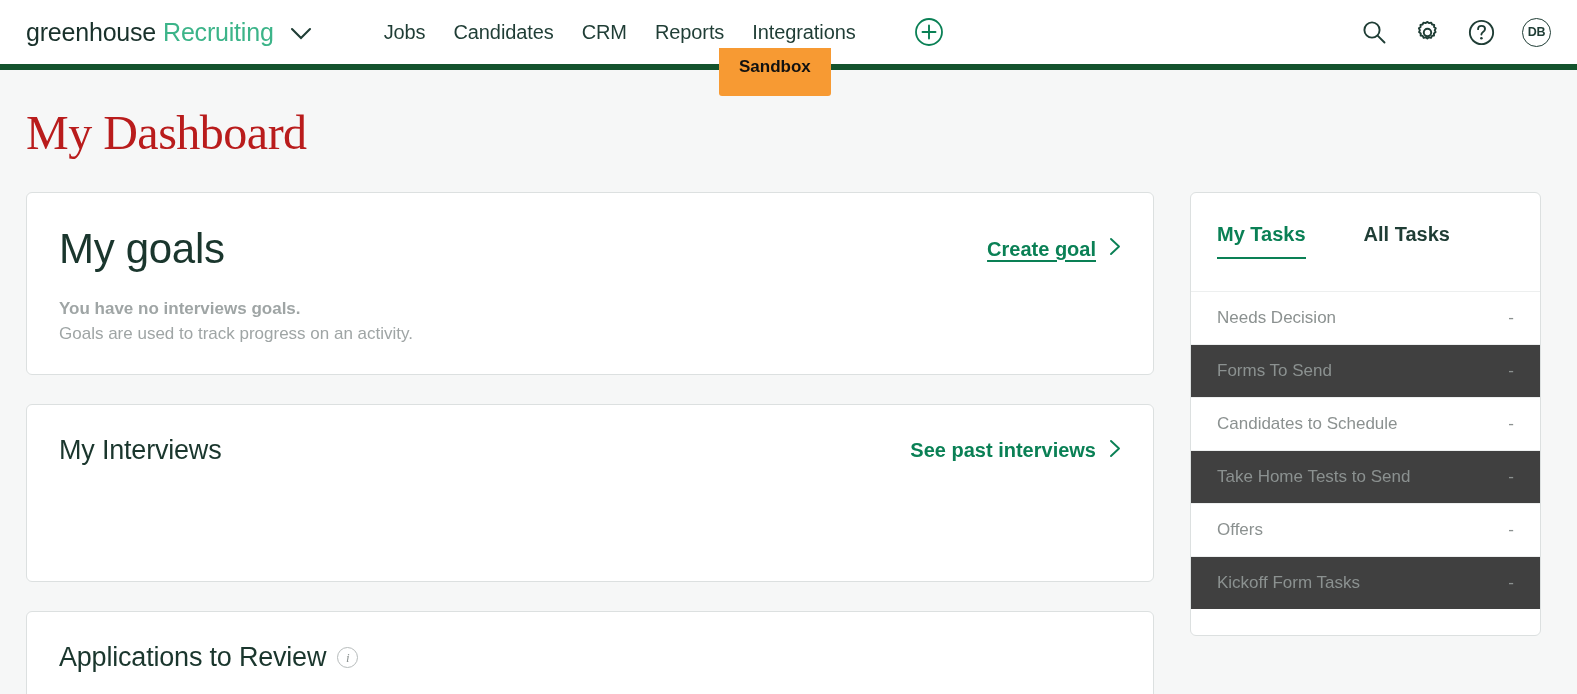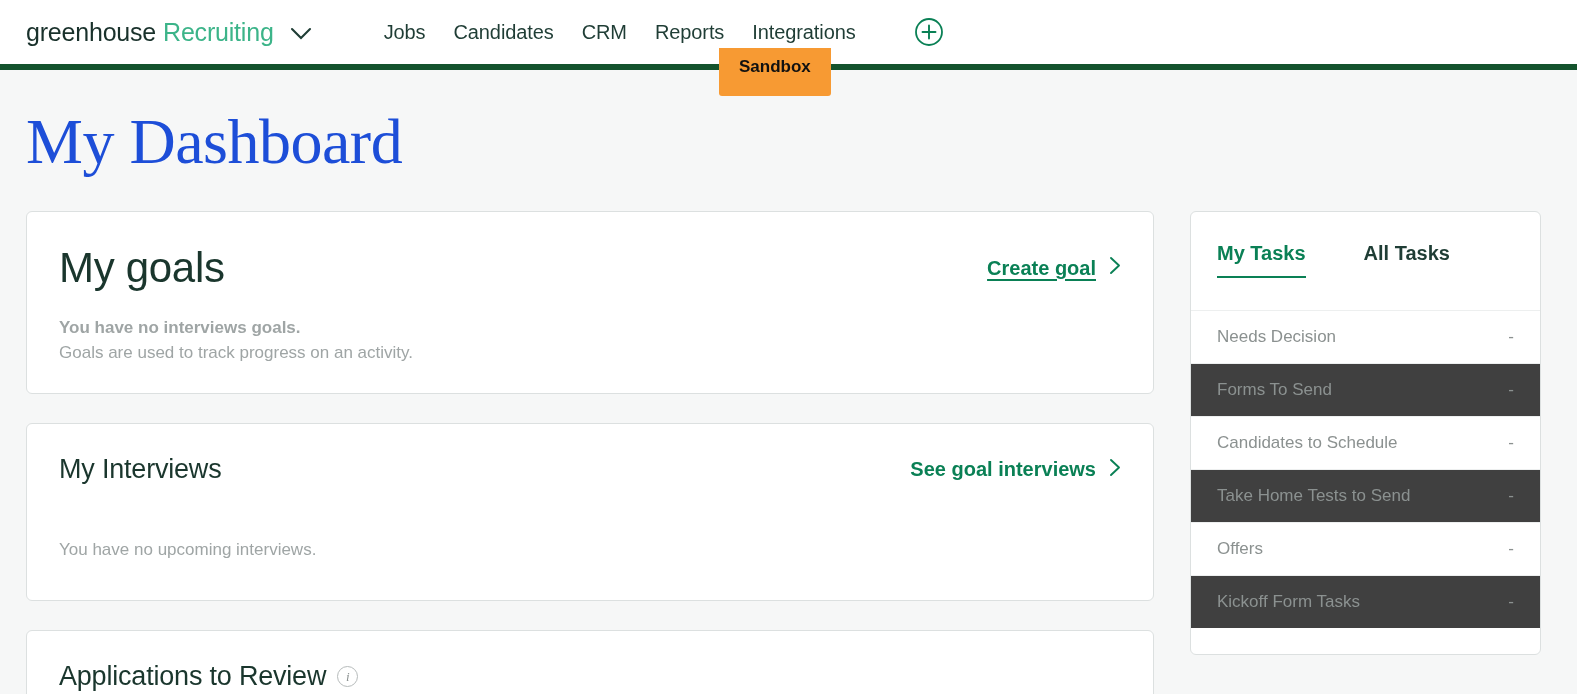--- a/index.html
+++ b/index.html
@@ -45,21 +45,21 @@
     background: #F79A33; color: #111111;
     font-size: 17px; font-weight: bold;
     padding: 9px 20px 19px 20px;
     border-radius: 0 0 3px 3px;
     z-index: 5; white-space: nowrap;
   }
   
   .page { padding: 0 26px; }
   .page-title {
     font-family: "Liberation Serif", serif;
-    font-size: 64px; color: #1d4ed8; font-weight: normal;
+    font-size: 48px; color: #b91c1c; font-weight: normal;
     letter-spacing: -0.5px;
     margin: 35px 0 32px 0;
   }
   .columns { display: flex; gap: 36px; align-items: flex-start; }
   .col-left { width: 1128px; flex: none; }
   .col-right { width: 351px; flex: none; }
   .card {
     background: #ffffff;
     border: 1px solid #DCE0E0;
     border-radius: 6px;
@@ -137,20 +137,42 @@
     <span class="nav-item">Reports</span>
     <span class="nav-item">Integrations</span>
     <span class="plus-btn">
       <svg width="30" height="30" viewBox="0 0 30 30">
         <circle cx="15" cy="15" r="13" fill="none" stroke="#0A8055" stroke-width="1.8"></circle>
         <path d="M15 8.5 V21.5 M8.5 15 H21.5" stroke="#0A8055" stroke-width="1.9" stroke-linecap="round"></path>
       </svg>
     </span>
   </div>
 
+  <div class="header-right">
+    <span class="icon-btn">
+      <svg width="26" height="26" viewBox="0 0 26 26">
+        <circle cx="11" cy="11" r="7.6" fill="none" stroke="#1F3D35" stroke-width="1.9"></circle>
+        <path d="M16.6 16.6 L23.5 23.5" stroke="#1F3D35" stroke-width="1.9" stroke-linecap="round"></path>
+      </svg>
+    </span>
+    <span class="icon-btn">
+      <svg width="27" height="27" viewBox="0 0 24 24">
+        <path fill="none" stroke="#1F3D35" stroke-width="1.7" stroke-linejoin="round" d="M12 2.6 l1.5 1.1 1.8-.5 .8 1.7 1.85 .35 -.1 1.9 1.5 1.15 -.9 1.65 .75 1.7 -1.5 1.15 .1 1.9 -1.85 .35 -.8 1.7 -1.8-.5 -1.5 1.1 -1.5-1.1 -1.8 .5 -.8-1.7 -1.85-.35 .1-1.9 -1.5-1.15 .75-1.7 -.9-1.65 1.5-1.15 -.1-1.9 1.85-.35 .8-1.7 1.8 .5 Z"></path>
+        <circle cx="12" cy="12" r="3.3" fill="none" stroke="#1F3D35" stroke-width="1.7"></circle>
+      </svg>
+    </span>
+    <span class="icon-btn">
+      <svg width="27" height="27" viewBox="0 0 26 26">
+        <circle cx="13" cy="13" r="11.2" fill="none" stroke="#1F3D35" stroke-width="1.8"></circle>
+        <path d="M9.7 9.8 c0-2 1.6-3.2 3.4-3.2 1.9 0 3.3 1.2 3.3 3 0 1.7-1.1 2.4-2.2 3.1 -.9 .6-1.3 1.2-1.3 2.3" fill="none" stroke="#1F3D35" stroke-width="1.8" stroke-linecap="round"></path>
+        <circle cx="12.9" cy="18.6" r="1.25" fill="#1F3D35"></circle>
+      </svg>
+    </span>
+    <span class="avatar">DB</span>
+  </div>
 
   <div class="sandbox-tag">Sandbox</div>
 </div>
 
 <div class="page">
 
   <h1 class="page-title">My Dashboard</h1>
 
   <div class="columns">
 
@@ -169,29 +191,28 @@
           </span>
         </div>
         <div class="goal-empty-bold">You have no interviews goals.</div>
         <div class="goal-empty-sub">Goals are used to track progress on an activity.</div>
       </div>
 
       <div class="card card-interviews">
         <div class="card-head">
           <span class="card-title-lg">My Interviews</span>
           <span class="link-green link-plain">
-            <span class="label">See goal interviews</span>
+            <span class="label">See past interviews</span>
             <span>
               <svg width="12" height="19" viewBox="0 0 12 19">
                   <path d="M2 2 L10 9.5 L2 17" fill="none" stroke="#0A8055" stroke-width="1.9" stroke-linecap="round" stroke-linejoin="round"></path>
                 </svg>
             </span>
           </span>
         </div>
-        <div class="interviews-empty">You have no upcoming interviews.</div>
       </div>
 
       <div class="card card-apps">
         <div class="apps-head">
           <span class="card-title-lg">Applications to Review</span>
           <span class="info-icon">i</span>
         </div>
       </div>
 
     </div>

